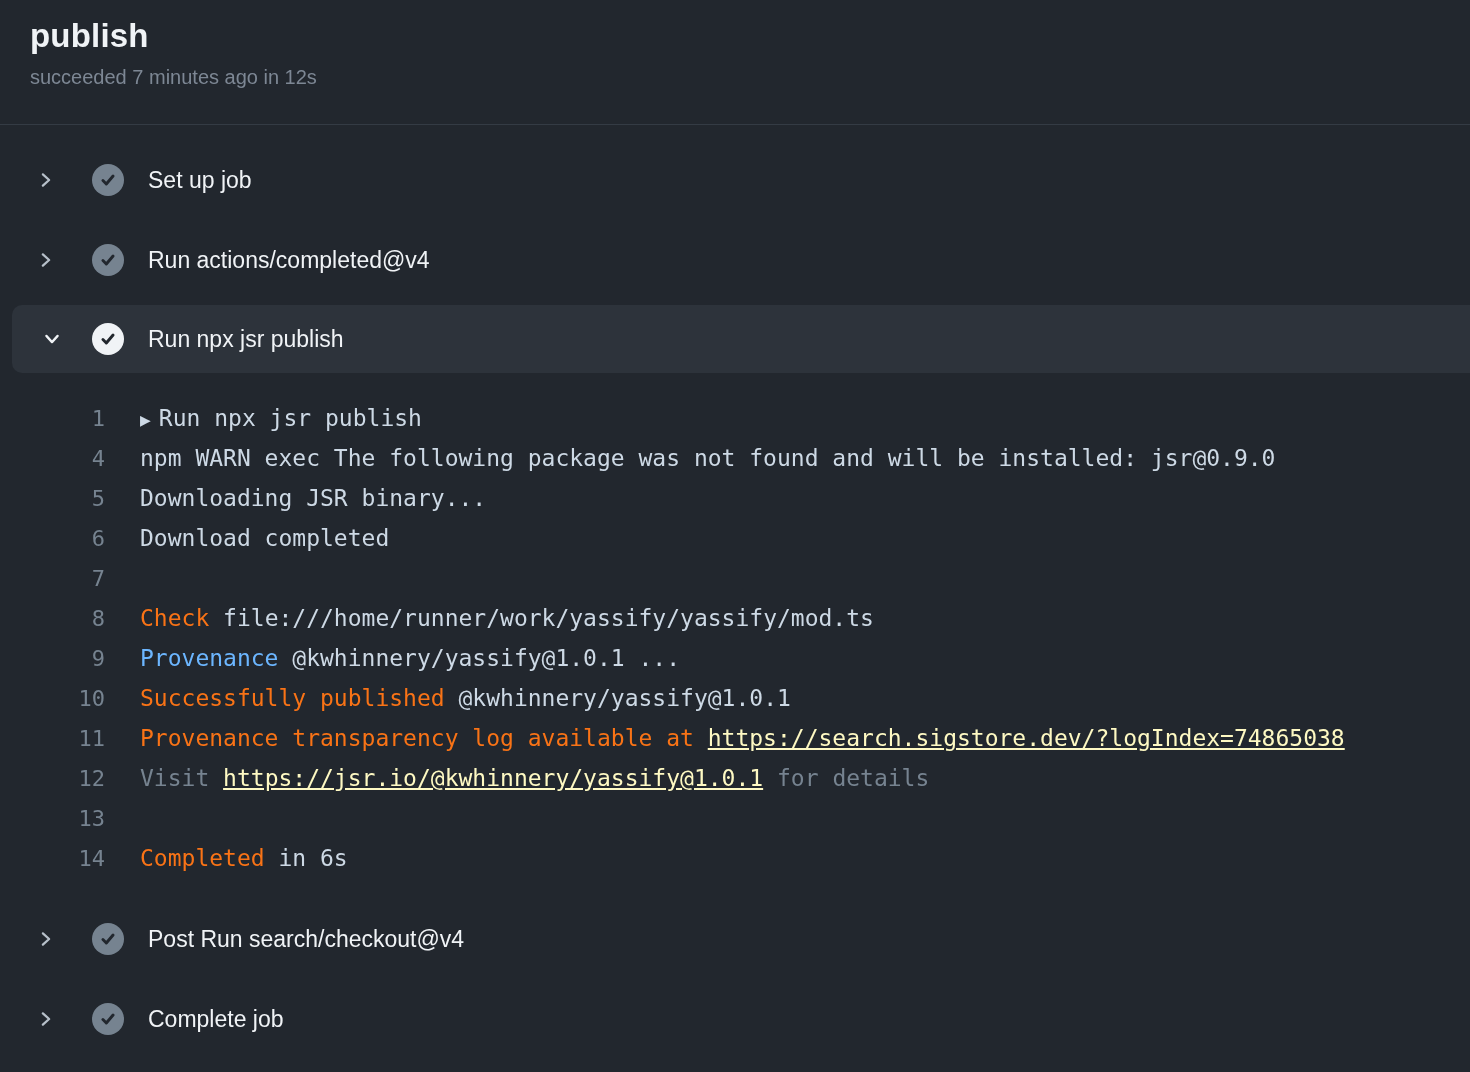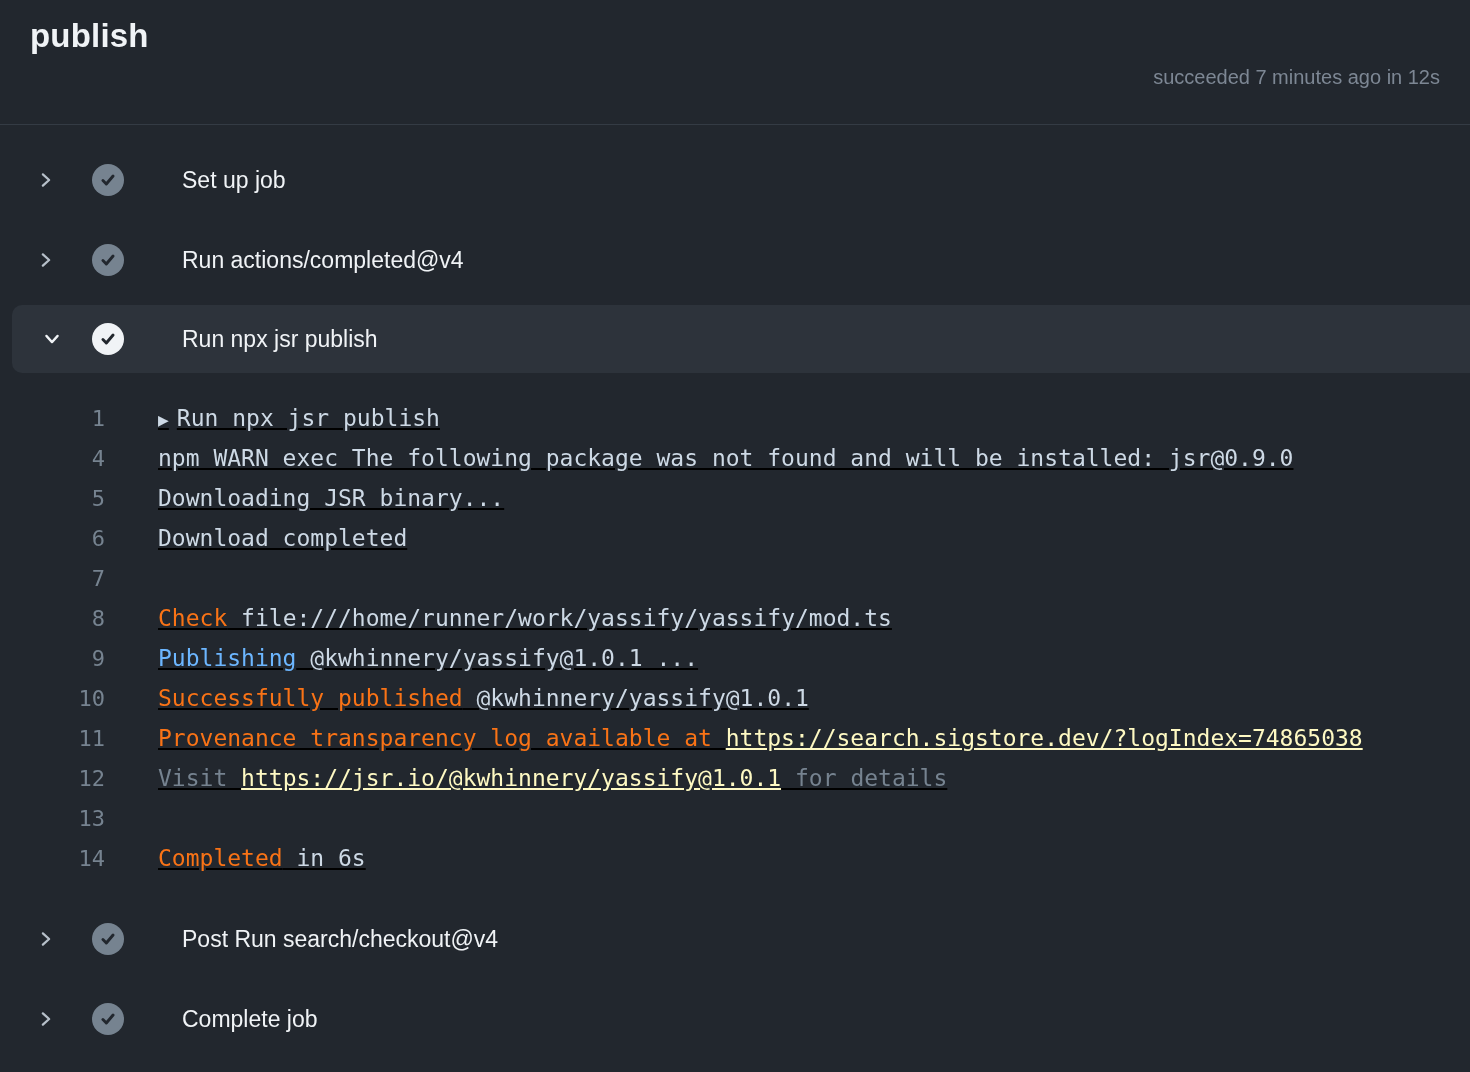--- a/index.html
+++ b/index.html
@@ -8,21 +8,21 @@
     background: #22272e;
     font-family: "Liberation Sans", sans-serif;
     overflow: hidden;
   }
   
   .job-header { padding: 16px 30px 0 30px; height: 124px; }
   .job-title {
     color: #f0f3f6; font-size: 33px; font-weight: 700;
     letter-spacing: 0.2px; line-height: 1.2;
   }
-  .job-status { color: #7d8794; font-size: 20px; margin-top: 10px; text-align: right; }
+  .job-status { color: #7d8794; font-size: 20px; margin-top: 10px; }
   .divider { height: 1px; background: #343b44; width: 100%; }
 
   
   .steps-list { padding-top: 15px; }
   .step-row {
     display: flex; align-items: center;
     height: 80px; cursor: pointer;
   }
   .step-row.expanded {
     height: 68px; margin: 5px 0 0 12px;
@@ -37,31 +37,31 @@
   .chevron .chev-right { display: block; }
   .chevron .chev-down  { display: none; }
   .step-row.expanded .chevron .chev-down  { display: block; }
   .status-circle {
     width: 32px; height: 32px; border-radius: 50%;
     background: #768390; flex: 0 0 32px;
     display: flex; align-items: center; justify-content: center;
     margin-right: 24px;
   }
   .step-row.expanded .status-circle { background: #f0f3f6; }
-  .step-label { color: #f0f3f6; font-size: 23px; margin-left: 34px; }
+  .step-label { color: #f0f3f6; font-size: 23px; }
 
   
   .log-block { padding: 25px 0 21px 0; font-family: "DejaVu Sans Mono", monospace; }
   .log-line { height: 40px; display: flex; align-items: center; font-size: 23px; }
   .ln {
     display: inline-block; width: 105px; flex: 0 0 105px;
     text-align: right; color: #768390; cursor: pointer;
     font-size: 22px;
   }
-  .line-content { margin-left: 53px; white-space: pre; text-decoration: underline; }
+  .line-content { margin-left: 35px; white-space: pre; }
   .seg-default { color: #cdd9e5; }
   .seg-green   { color: #f97316; }
   .seg-blue    { color: #6cb6ff; }
   .seg-muted   { color: #768390; }
   .seg-link    { color: #fef9c3; text-decoration: underline; cursor: pointer; }
   .seg-arrow   { color: #cdd9e5; font-size: 18px; margin-right: 8px; cursor: pointer; }
 </style>
 </head>
 <body>
 
@@ -134,21 +134,21 @@
       </div>
       <div class="log-line">
         <span class="ln">7</span>
       </div>
       <div class="log-line">
         <span class="ln">8</span>
         <span class="line-content"><span class="seg-green">Check</span><span class="seg-default"> file:///home/runner/work/yassify/yassify/mod.ts</span></span>
       </div>
       <div class="log-line">
         <span class="ln">9</span>
-        <span class="line-content"><span class="seg-blue">Publishing</span><span class="seg-default"> @kwhinnery/yassify@1.0.1 ...</span></span>
+        <span class="line-content"><span class="seg-blue">Provenance</span><span class="seg-default"> @kwhinnery/yassify@1.0.1 ...</span></span>
       </div>
       <div class="log-line">
         <span class="ln">10</span>
         <span class="line-content"><span class="seg-green">Successfully published</span><span class="seg-default"> @kwhinnery/yassify@1.0.1</span></span>
       </div>
       <div class="log-line">
         <span class="ln">11</span>
         <span class="line-content"><span class="seg-green">Provenance transparency log available at </span><span class="seg-link">https://search.sigstore.dev/?logIndex=74865038</span></span>
       </div>
       <div class="log-line">

